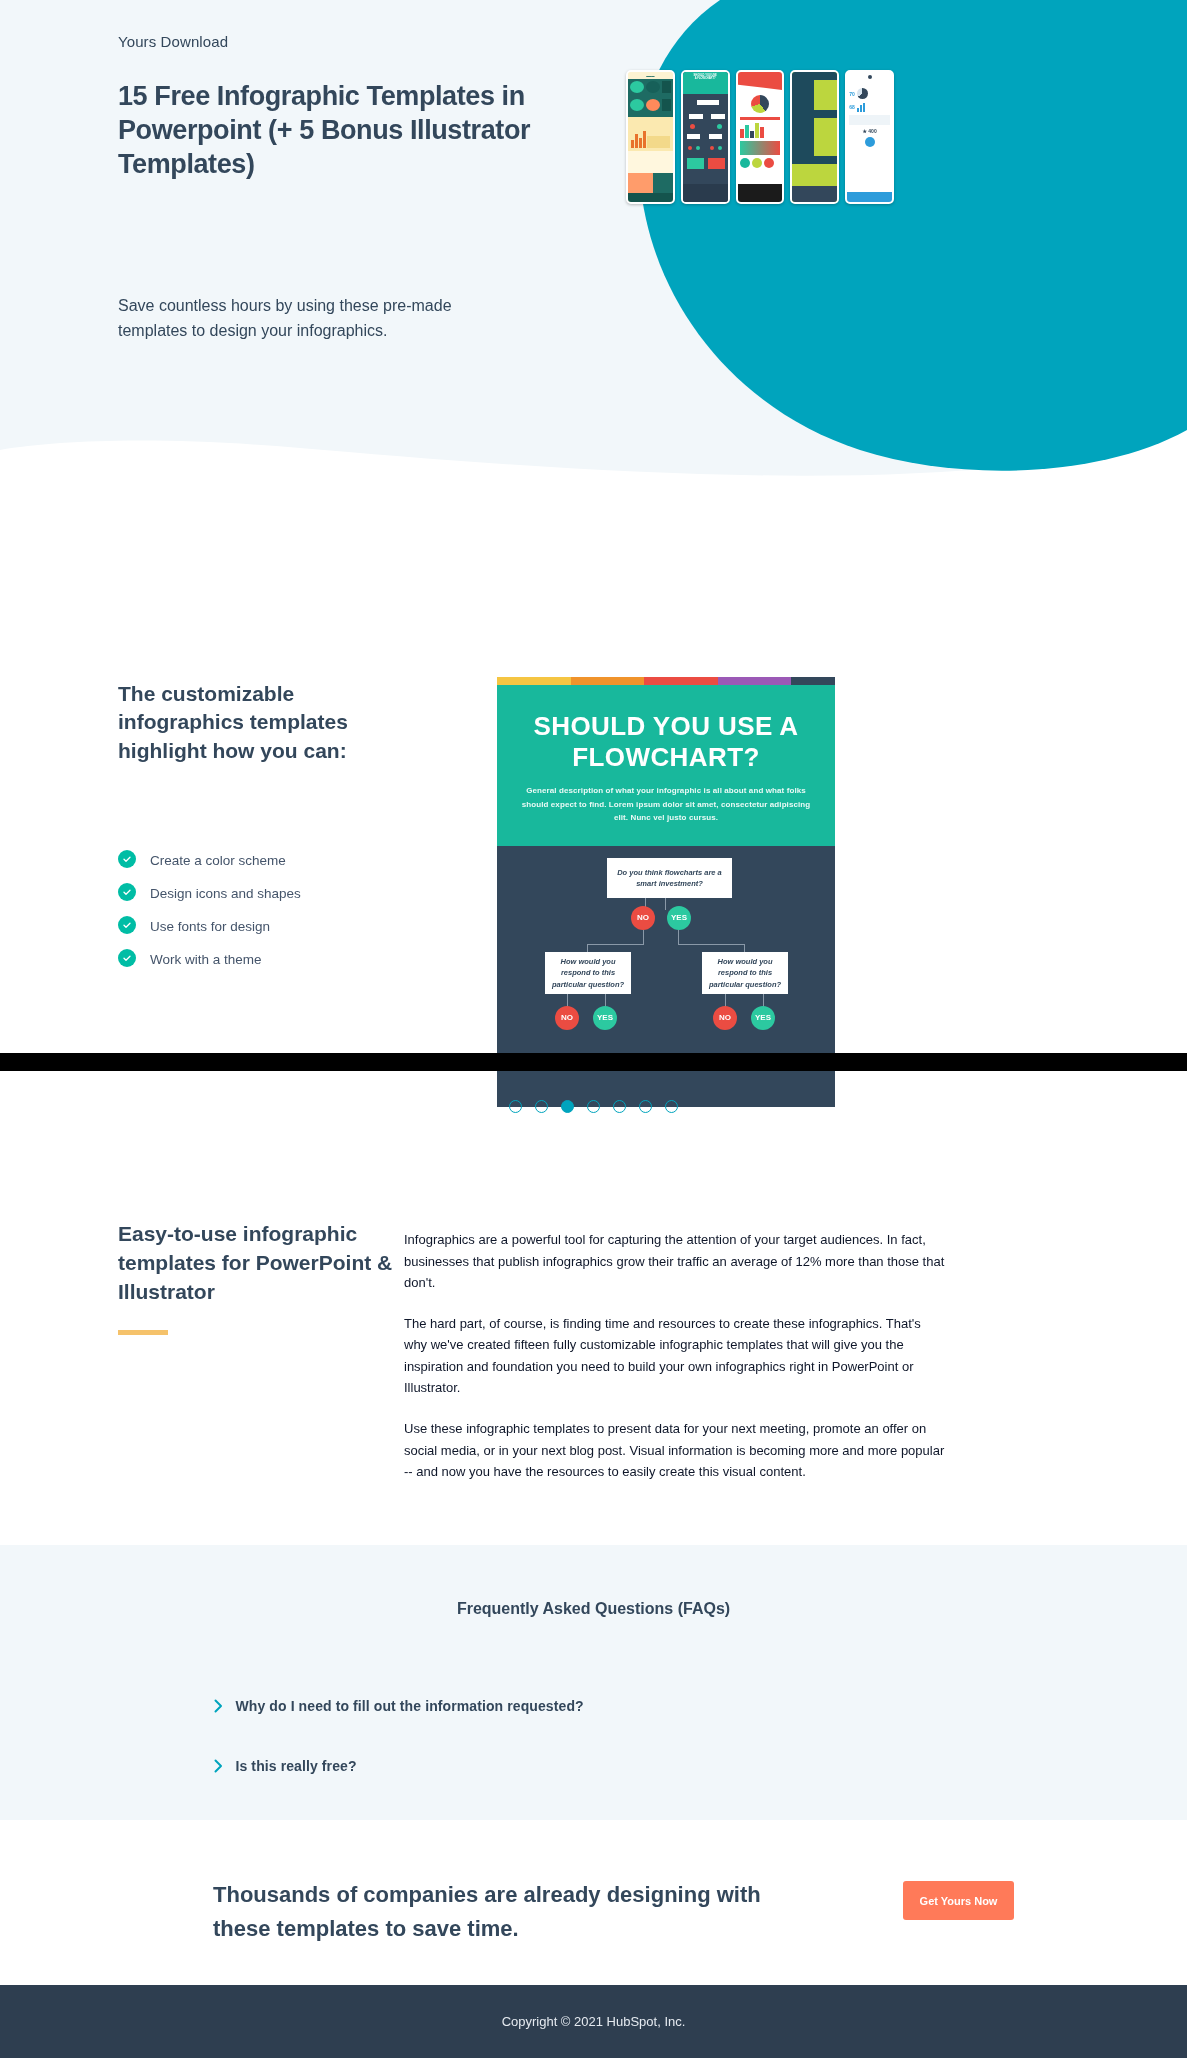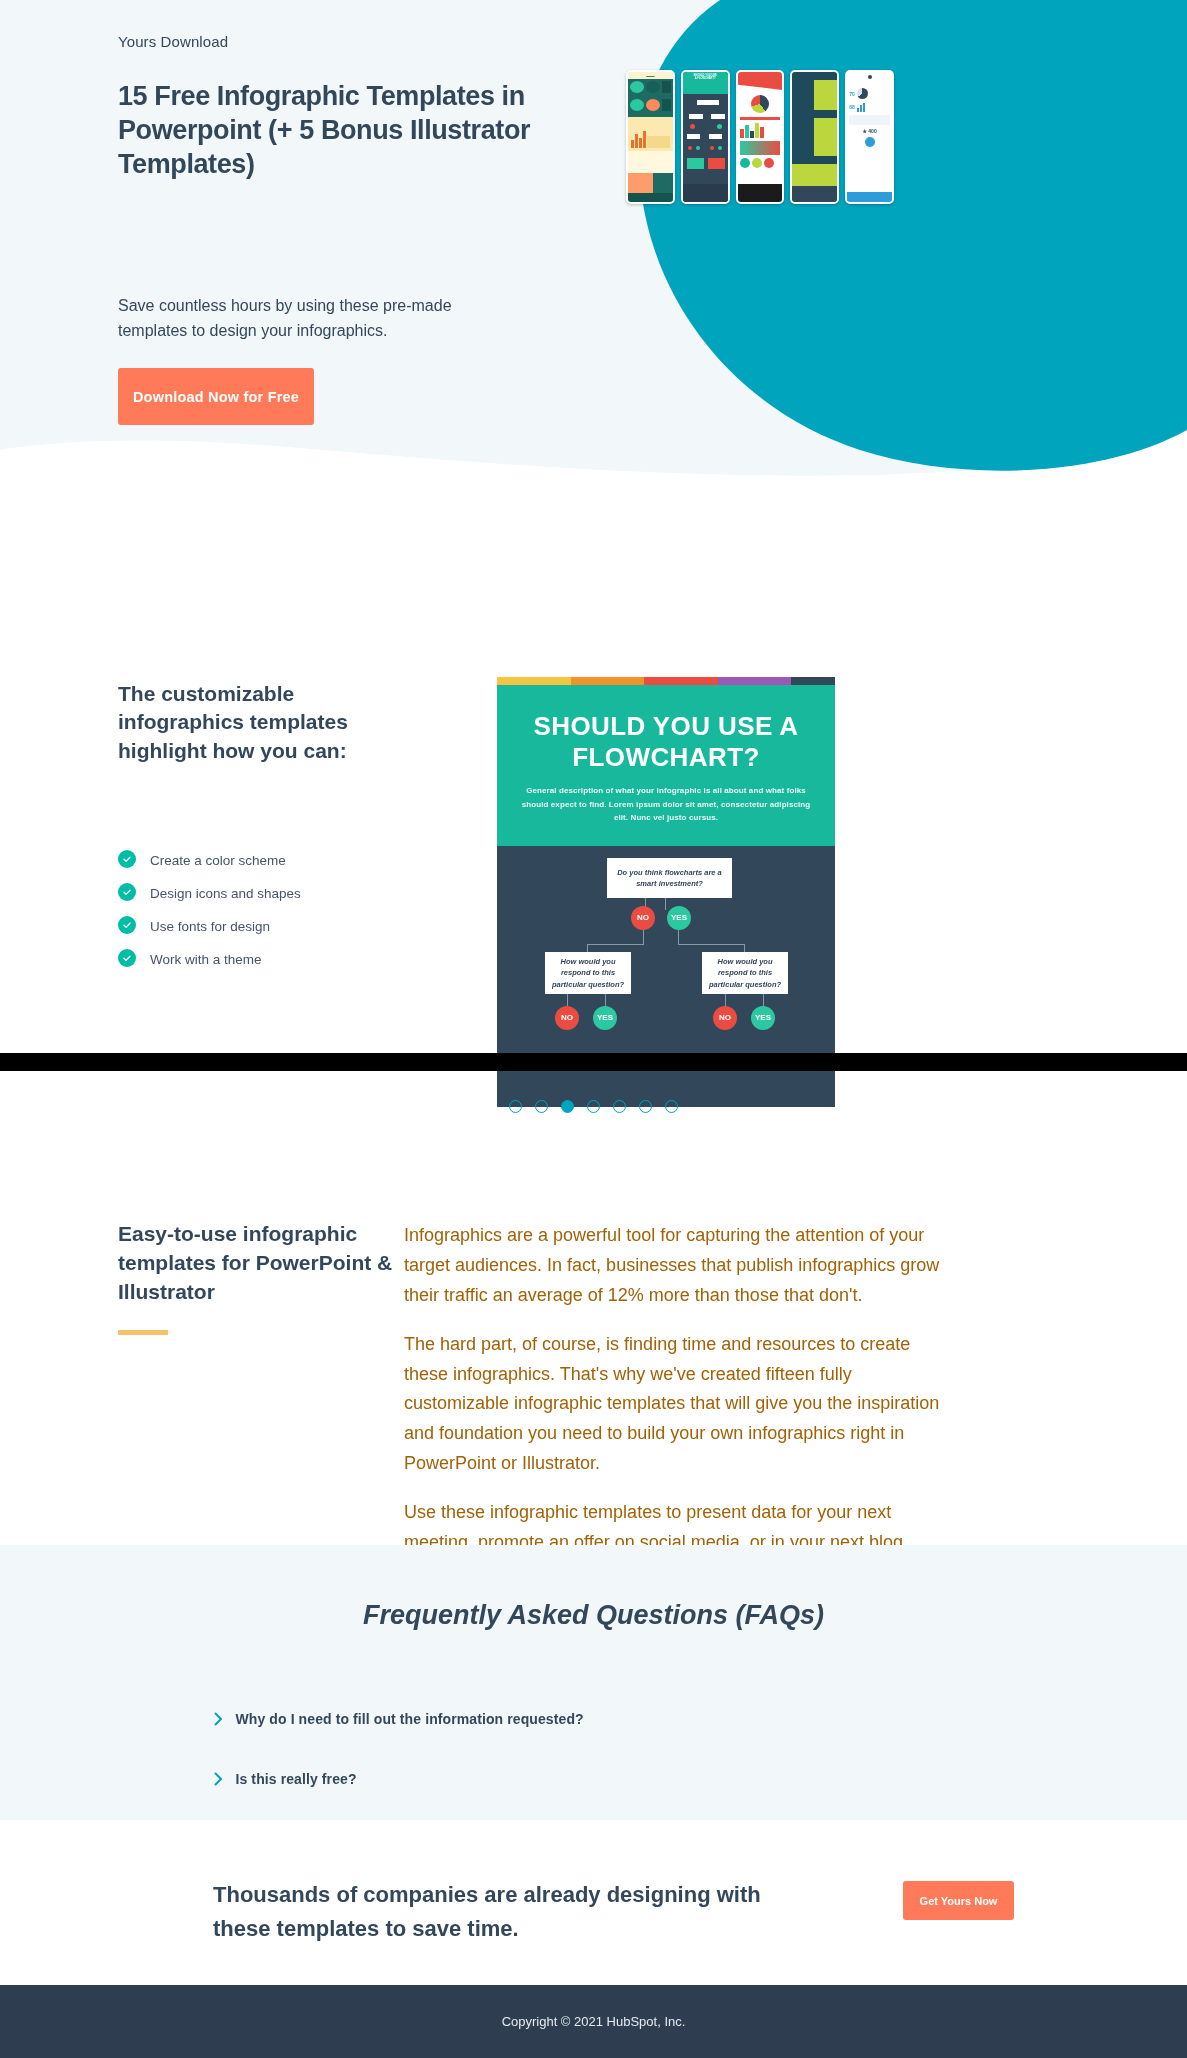--- a/index.html
+++ b/index.html
@@ -114,27 +114,27 @@
 
   
   .copy { position: absolute; left: 0; top: 1200px; width: 1187px; }
   .copy-head {
     position: absolute; left: 118px; top: 20px; width: 290px;
     font-size: 21px; line-height: 1.38; font-weight: bold; color: #33475B;
   }
   .copy-rule { position: absolute; left: 118px; top: 130px; width: 50px; height: 5px;
                background: #F5C26B; }
   .copy-body { position: absolute; left: 404px; top: 21px; width: 542px; }
-  .copy-body p { font-size: 18px; line-height: 1.66; color: #a16207; margin-bottom: 19px; }
+  .copy-body p { font-size: 13px; line-height: 1.66; color: #0f172a; margin-bottom: 19px; margin-top: 8px; }
 
   
   .faq { position: absolute; left: 0; top: 1545px; width: 1187px; height: 275px;
          background: #F2F7FA; }
-  .faq-title { text-align: center; padding-top: 55px; font-size: 27px;
-               font-weight: bold; color: #33475B; font-style: italic; }
+  .faq-title { text-align: center; padding-top: 55px; font-size: 16px;
+               font-weight: bold; color: #33475B; }
   .faq-list { margin: 72px auto 0; width: 760px; }
   .faq-item { display: flex; align-items: center; gap: 13px; height: 32px;
               margin-bottom: 28px; cursor: pointer; }
   .faq-chev { color: #00A4BD; display: flex; align-items: center; flex: none; }
   .faq-q { font-size: 14px; font-weight: bold; color: #33475B; letter-spacing: .1px; }
 
   
   .bottom-cta { position: absolute; left: 0; top: 1820px; width: 1176px; height: 165px; }
   .bc-head { position: absolute; left: 213px; top: 58px; width: 600px;
              font-size: 22px; line-height: 1.55; font-weight: bold; color: #33475B; }
@@ -161,21 +161,20 @@
     <svg class="hero-bg" viewBox="0 0 1187 530" preserveAspectRatio="none">
       <path d="M0,0 H1187 V430 C980,505 560,470 300,448 C160,436 60,440 0,450 Z" fill="#F2F7FA"></path>
       <path d="M720,0 H1187 V430 C1100,478 960,482 860,450
                C735,410 650,300 640,180 C634,105 662,40 720,0 Z" fill="#00A4BD"></path>
     </svg>
 
     <div class="hero-inner">
       <div class="eyebrow">Yours Download</div>
       <h1 class="hero-title">15 Free Infographic Templates in Powerpoint (+ 5 Bonus Illustrator Templates)</h1>
       <p class="hero-sub">Save countless hours by using these pre-made templates to design your infographics.</p>
-      <button class="cta-primary">Download Now for Free</button>
 
       <div class="phones">
 
         <div class="phone" style="background:#FDF3D2">
           <div class="ph-title" style="background:#FDF3D2;color:#1E6B63">▬▬▬</div>
           <div style="background:#1E6B63;height:38px;display:flex;flex-wrap:wrap;padding:2px;gap:2px">
             <div style="width:14px;height:12px;background:#2CC9A0;border-radius:50%"></div>
             <div style="width:14px;height:12px;background:#176059;border-radius:50%"></div>
             <div style="flex:1;height:12px;background:#14544d"></div>
             <div style="width:14px;height:12px;background:#2CC9A0;border-radius:50%"></div>

